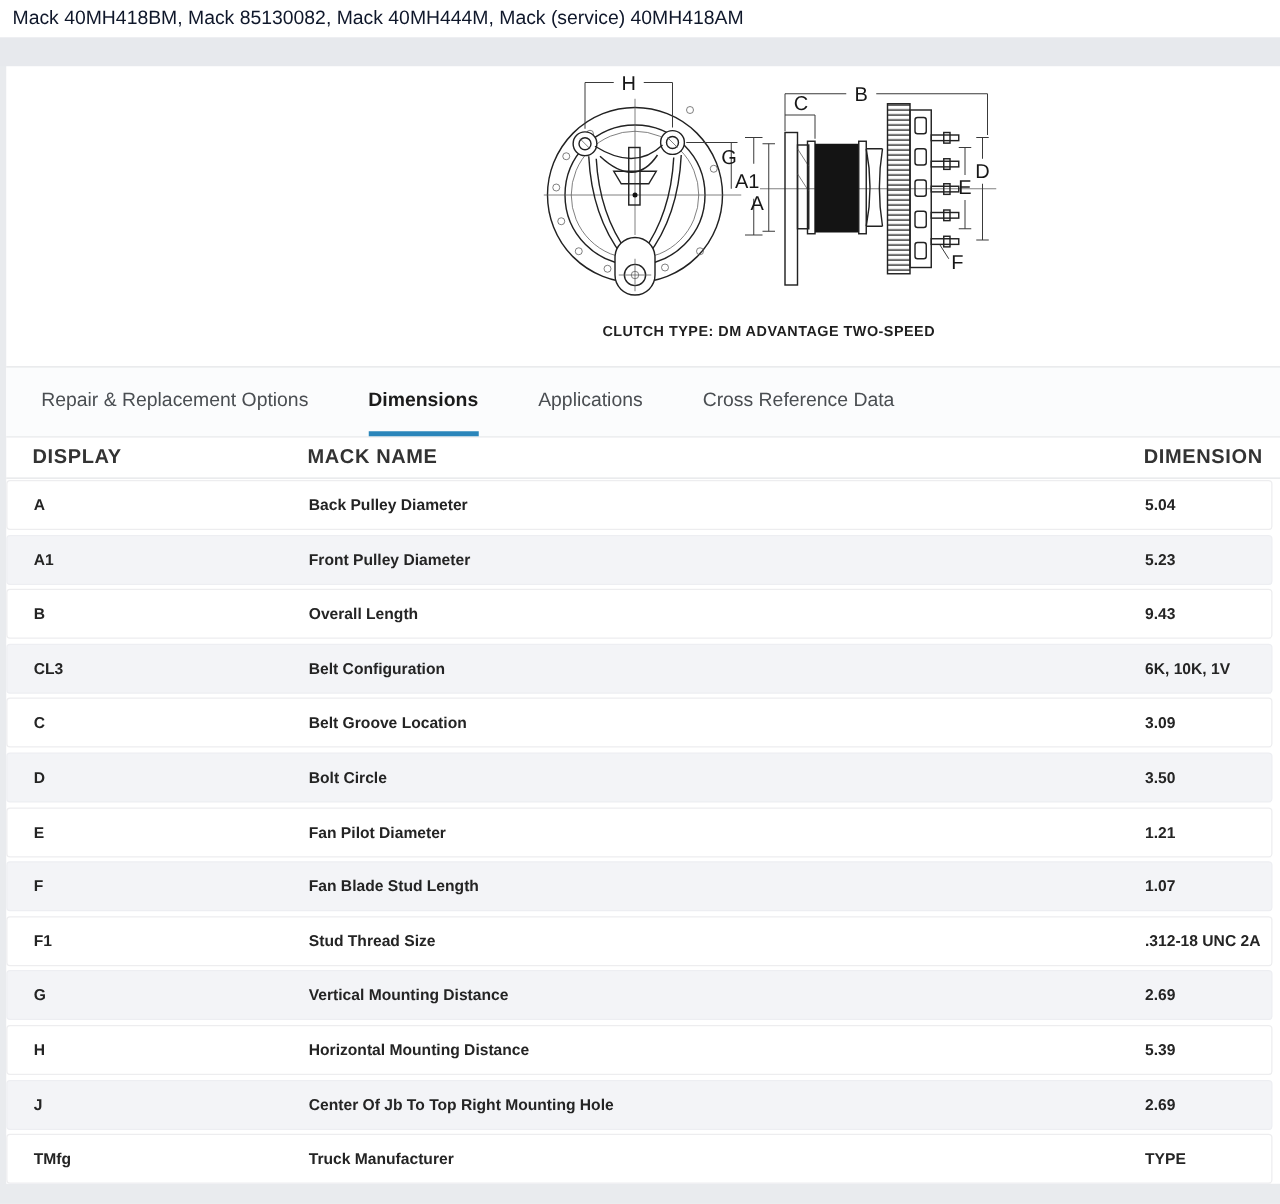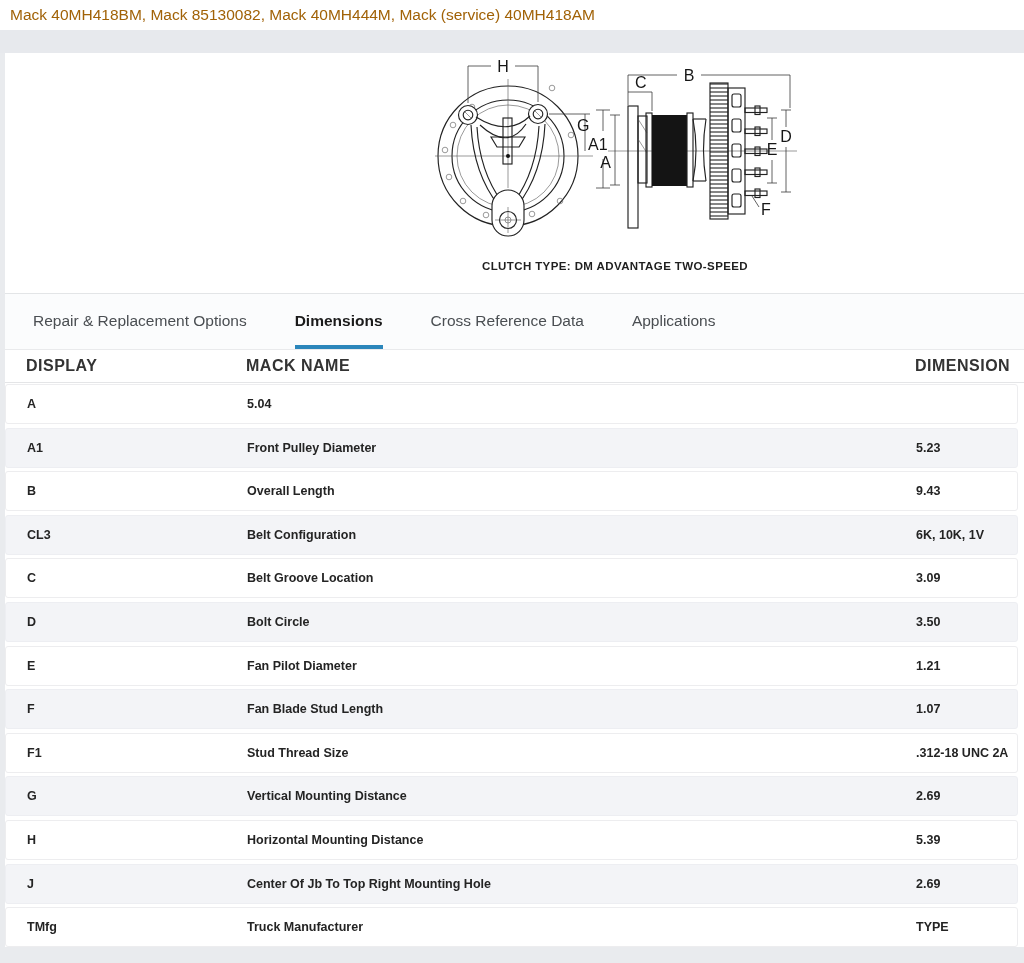--- a/index.html
+++ b/index.html
@@ -1,20 +1,20 @@
 <!DOCTYPE html>
 <html><head>
 <meta charset="utf-8">
 <style>
   * { margin:0; padding:0; box-sizing:border-box; }
   html,body { width:1024px; height:963px; overflow:hidden;
     font-family:"Liberation Sans", sans-serif; background:#e9ebee; }
 
   .top-bar { position:absolute; left:0; top:0; width:1024px; height:30px; background:#ffffff; }
-  .page-title { position:absolute; left:10px; top:6px; font-size:15.5px; color:#a16207; }
+  .page-title { position:absolute; left:10px; top:6px; font-size:15.5px; color:#0f172a; }
 
   .band { position:absolute; left:0; top:30px; width:1024px; height:23px; background:#e7e9ed; }
 
   .card { position:absolute; left:5px; top:53px; width:1019px; height:894px; background:#ffffff; }
 
   .diagram-svg { position:absolute; left:420px; top:2px; width:380px; height:192px; }
   .diagram-caption { position:absolute; left:420px; top:207px; width:380px; text-align:center;
     font-size:11.5px; font-weight:bold; letter-spacing:.4px; color:#1f1f1f; }
 
   .tab-bar { position:absolute; left:0; top:240px; width:1019px; height:57px;
@@ -192,33 +192,34 @@
 
     <line class="dim" x1="327" y1="141" x2="334" y2="152"></line>
     <text x="336" y="160">F</text>
   </svg>
 
   <div class="diagram-caption">CLUTCH TYPE: DM ADVANTAGE TWO-SPEED</div>
 
   <div class="tab-bar">
     <div class="tab">Repair &amp; Replacement Options</div>
     <div class="tab active">Dimensions</div>
+    <div class="tab">Applications</div>
     <div class="tab">Cross Reference Data</div>
-    <div class="tab">Applications</div>
   </div>
 
   <div class="thead">
     <div class="hcell">DISPLAY</div>
     <div class="hcell">MACK NAME</div>
     <div class="hcell">DIMENSION</div>
   </div>
 
   <div class="tbody" id="tbody">
       <div class="row odd">
       <div class="cell">A</div>
+      <div class="cell">Back Pulley Diameter</div>
       <div class="cell">5.04</div>
     </div>
       <div class="row even">
       <div class="cell">A1</div>
       <div class="cell">Front Pulley Diameter</div>
       <div class="cell">5.23</div>
     </div>
       <div class="row odd">
       <div class="cell">B</div>
       <div class="cell">Overall Length</div>

